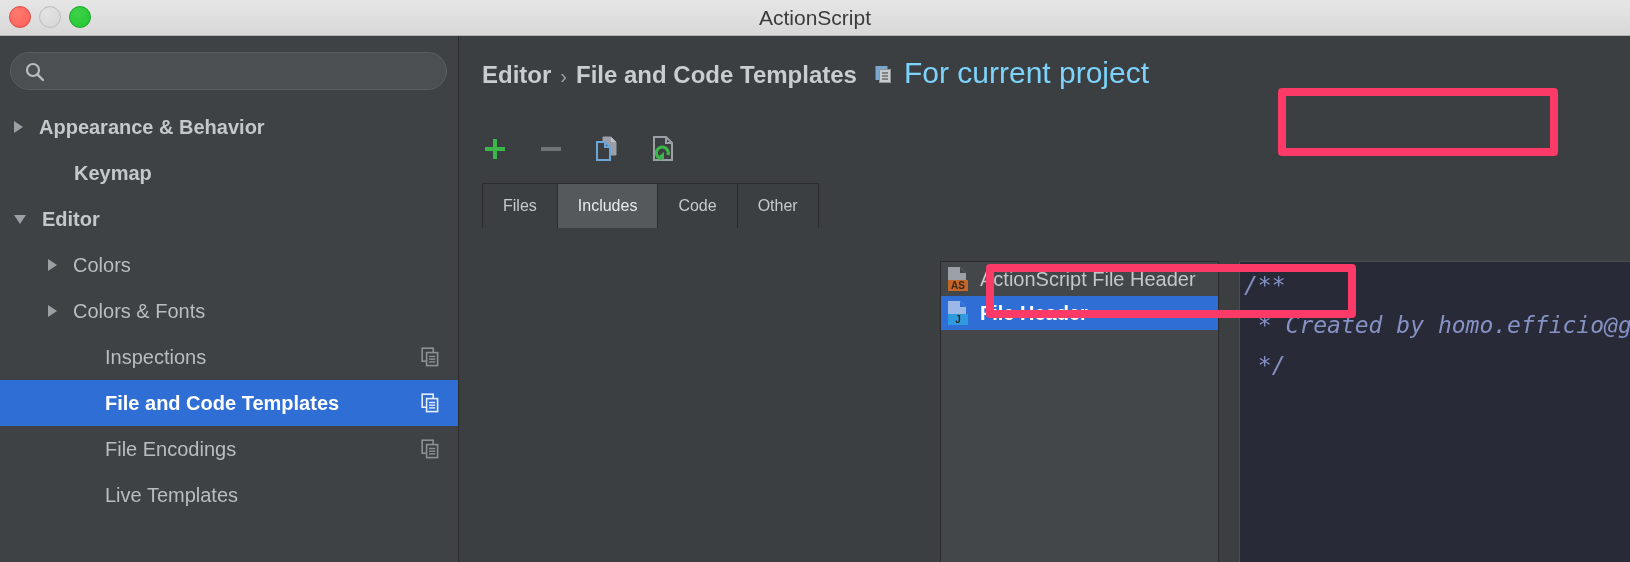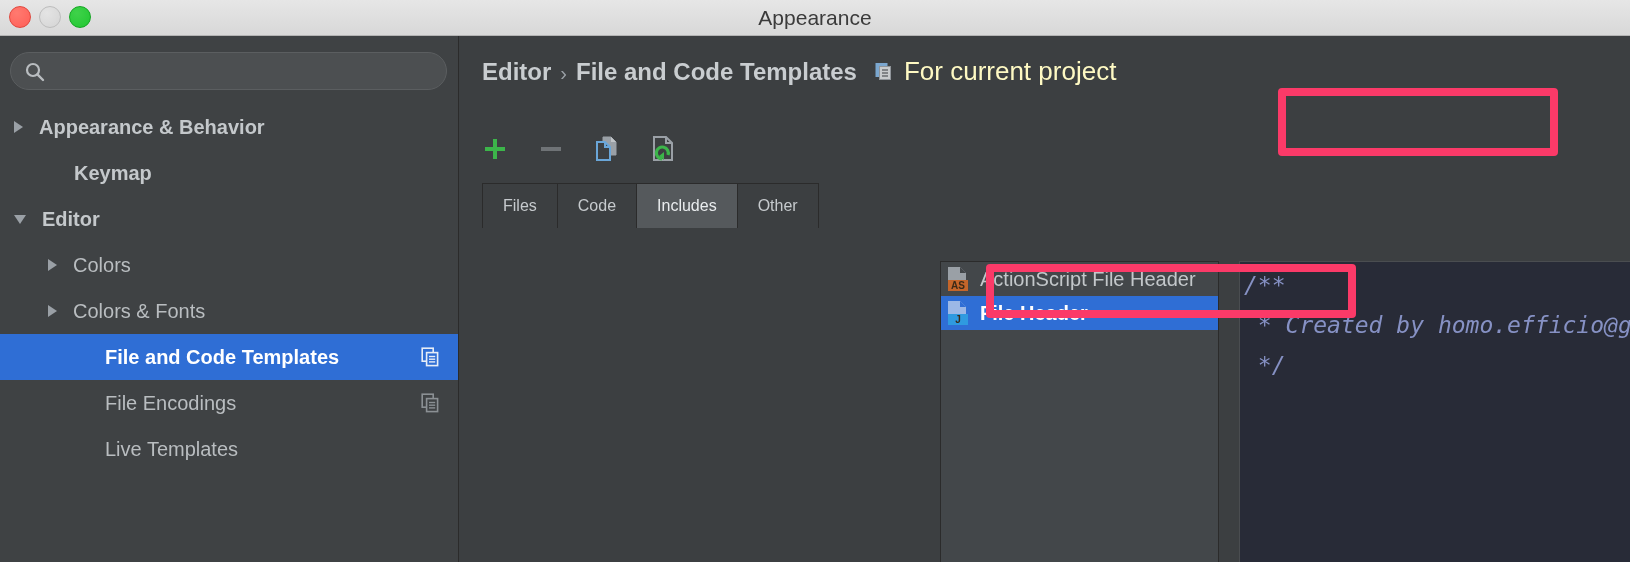--- a/index.html
+++ b/index.html
@@ -160,22 +160,22 @@
     color: #9aa0a6;
     margin: 0 9px;
   }
   .scope-icon {
     display: inline-block;
     margin-left: 18px;
     position: relative;
     top: 2px;
   }
   .scope-text {
-    font-size: 26px;
-    color: #fef9c3;
+    font-size: 30px;
+    color: #7dd3fc;
     margin-left: 9px;
   }
 
   .toolbar {
     position: absolute;
     left: 20px; top: 98px;
     display: flex;
     align-items: center;
     gap: 26px;
   }
@@ -272,21 +272,21 @@
 <body>
 
 <div id="app">
 
   <div class="titlebar">
     <div class="traffic">
       <div class="light close"></div>
       <div class="light min"></div>
       <div class="light max"></div>
     </div>
-    <div class="window-title">Appearance</div>
+    <div class="window-title">ActionScript</div>
   </div>
 
   <div class="sidebar">
     <div class="search-wrap">
       <span class="search-icon">
         <svg width="20" height="20" viewBox="0 0 20 20">
           <circle cx="8" cy="8" r="6" fill="none" stroke="#b9bdc0" stroke-width="2.2"></circle>
           <line x1="12.4" y1="12.4" x2="18" y2="18" stroke="#b9bdc0" stroke-width="2.4" stroke-linecap="round"></line>
         </svg>
       </span>
@@ -305,20 +305,31 @@
           <span class="tw down" style="margin-left: 14px;"></span>
           <span class="tree-label" style="margin-left: 16px;">Editor</span>
         </div>
         <div class="tree-row">
           <span class="tw right" style="margin-left: 48px;"></span>
           <span class="tree-label" style="margin-left: 16px;">Colors</span>
         </div>
         <div class="tree-row">
           <span class="tw right" style="margin-left: 48px;"></span>
           <span class="tree-label" style="margin-left: 16px; text-align: center;">Colors &amp; Fonts</span>
+        </div>
+        <div class="tree-row">
+          <span class="tw none" style="margin-left: 80px;"></span>
+          <span class="tree-label" style="margin-left: 16px;">Inspections</span>
+          <span class="copy-badge"><svg width="20" height="20" viewBox="0 0 20 20">
+              <rect x="1.2" y="1.2" width="11" height="13" fill="none" stroke="#8b9094" stroke-width="1.6"></rect>
+              <rect x="5.6" y="5.6" width="11" height="13" fill="#3f4244" stroke="#8b9094" stroke-width="1.6"></rect>
+              <line x1="8" y1="9.5" x2="14.2" y2="9.5" stroke="#8b9094" stroke-width="1.4"></line>
+              <line x1="8" y1="12.2" x2="14.2" y2="12.2" stroke="#8b9094" stroke-width="1.4"></line>
+              <line x1="8" y1="14.9" x2="14.2" y2="14.9" stroke="#8b9094" stroke-width="1.4"></line>
+            </svg></span>
         </div>
         <div class="tree-row selected">
           <span class="tw none" style="margin-left: 80px;"></span>
           <span class="tree-label" style="margin-left: 16px;">File and Code Templates</span>
           <span class="copy-badge"><svg width="20" height="20" viewBox="0 0 20 20">
               <rect x="1.2" y="1.2" width="11" height="13" fill="none" stroke="#e6edf7" stroke-width="1.6"></rect>
               <rect x="5.6" y="5.6" width="11" height="13" fill="#2f6ed5" stroke="#e6edf7" stroke-width="1.6"></rect>
               <line x1="8" y1="9.5" x2="14.2" y2="9.5" stroke="#e6edf7" stroke-width="1.4"></line>
               <line x1="8" y1="12.2" x2="14.2" y2="12.2" stroke="#e6edf7" stroke-width="1.4"></line>
               <line x1="8" y1="14.9" x2="14.2" y2="14.9" stroke="#e6edf7" stroke-width="1.4"></line>
@@ -385,22 +396,22 @@
           <path d="M5 2 h12 l6 6 v17 h-18 z" fill="#3c3f41" stroke="#9aa0a6" stroke-width="2"></path>
           <path d="M17 2 v6 h6" fill="none" stroke="#9aa0a6" stroke-width="2"></path>
           <path d="M19 20 a6 6 0 1 0 -6 4" fill="none" stroke="#3cb54a" stroke-width="3.2"></path>
           <path d="M15 17 l-5 4 l5 4 z" fill="#3cb54a"></path>
         </svg>
       </div>
     </div>
 
     <div class="tabs" id="tabs">
         <div class="tab">Files</div>
+        <div class="tab active">Includes</div>
         <div class="tab">Code</div>
-        <div class="tab active">Includes</div>
         <div class="tab">Other</div>
       </div>
 
     <div class="tpl-list" id="tpl-list">
         <div class="tpl-row">
           <span>
             <svg width="24" height="26" viewBox="0 0 24 26" style="display:block">
               <path d="M2 1 h12 l6 6 v8 h-18 z" fill="#9aa0a6"></path>
               <path d="M14 1 v6 h6 z" fill="#43474a"></path>
               <rect x="2" y="14" width="20" height="11" fill="#c4652a"></rect>

